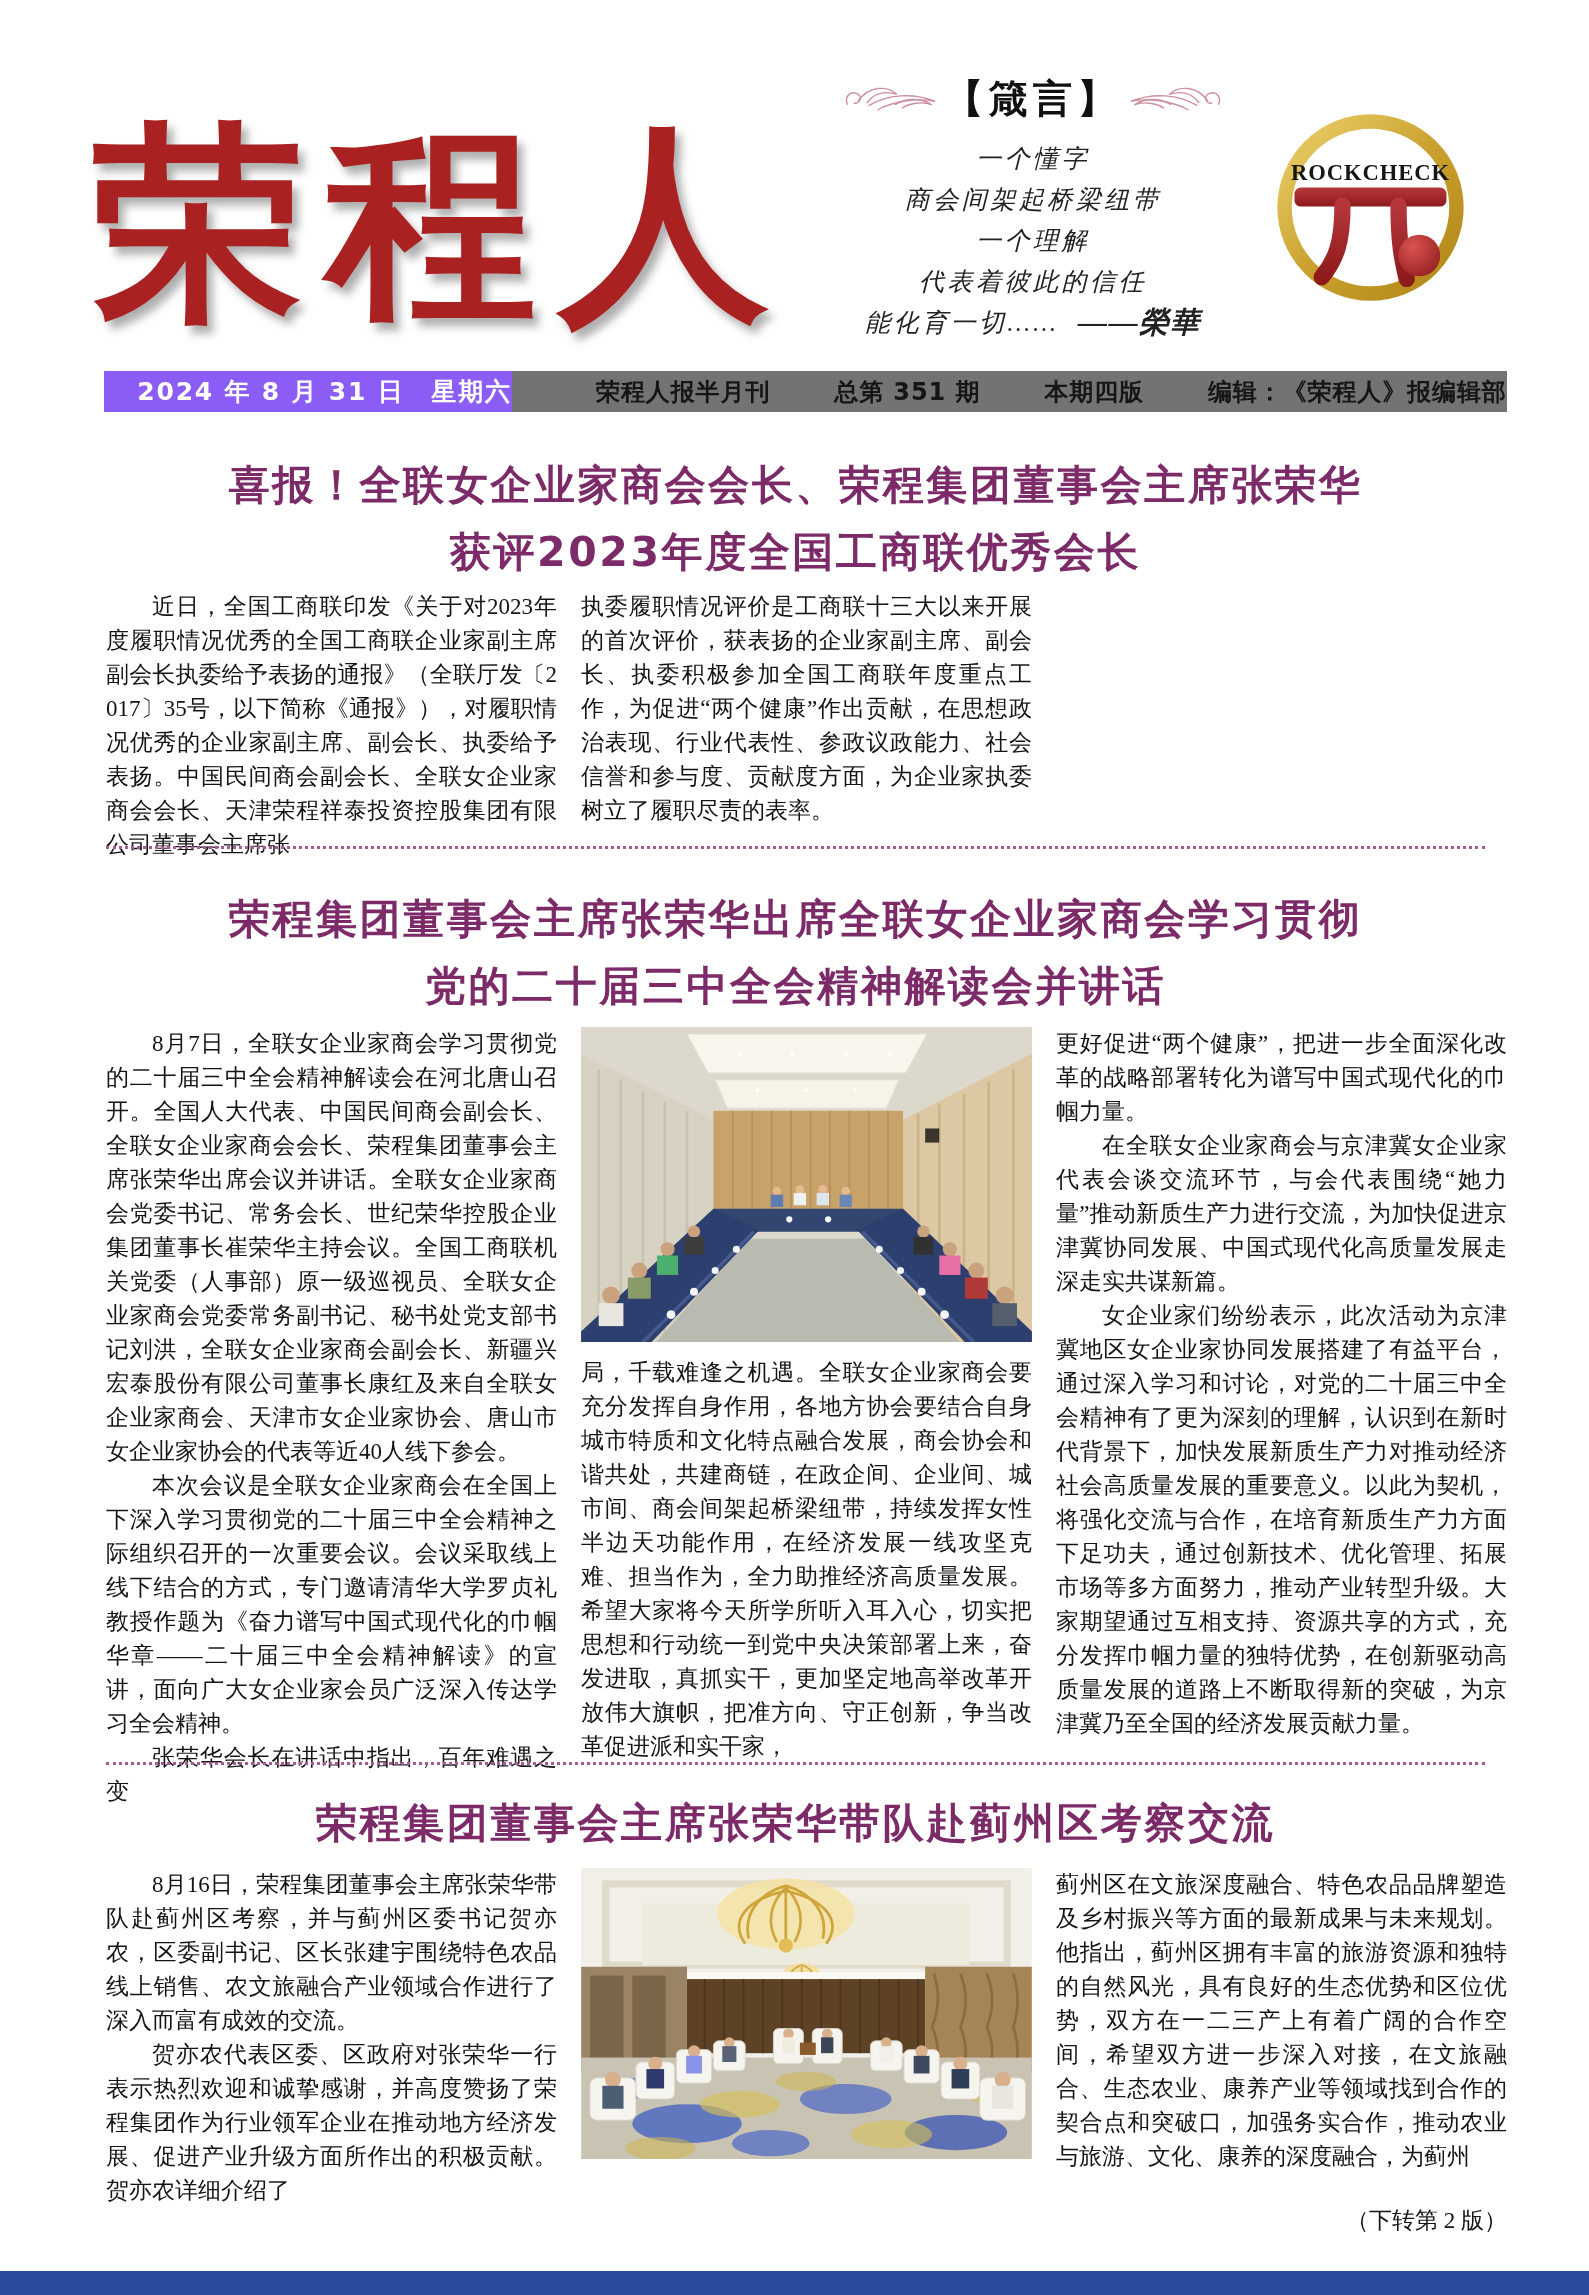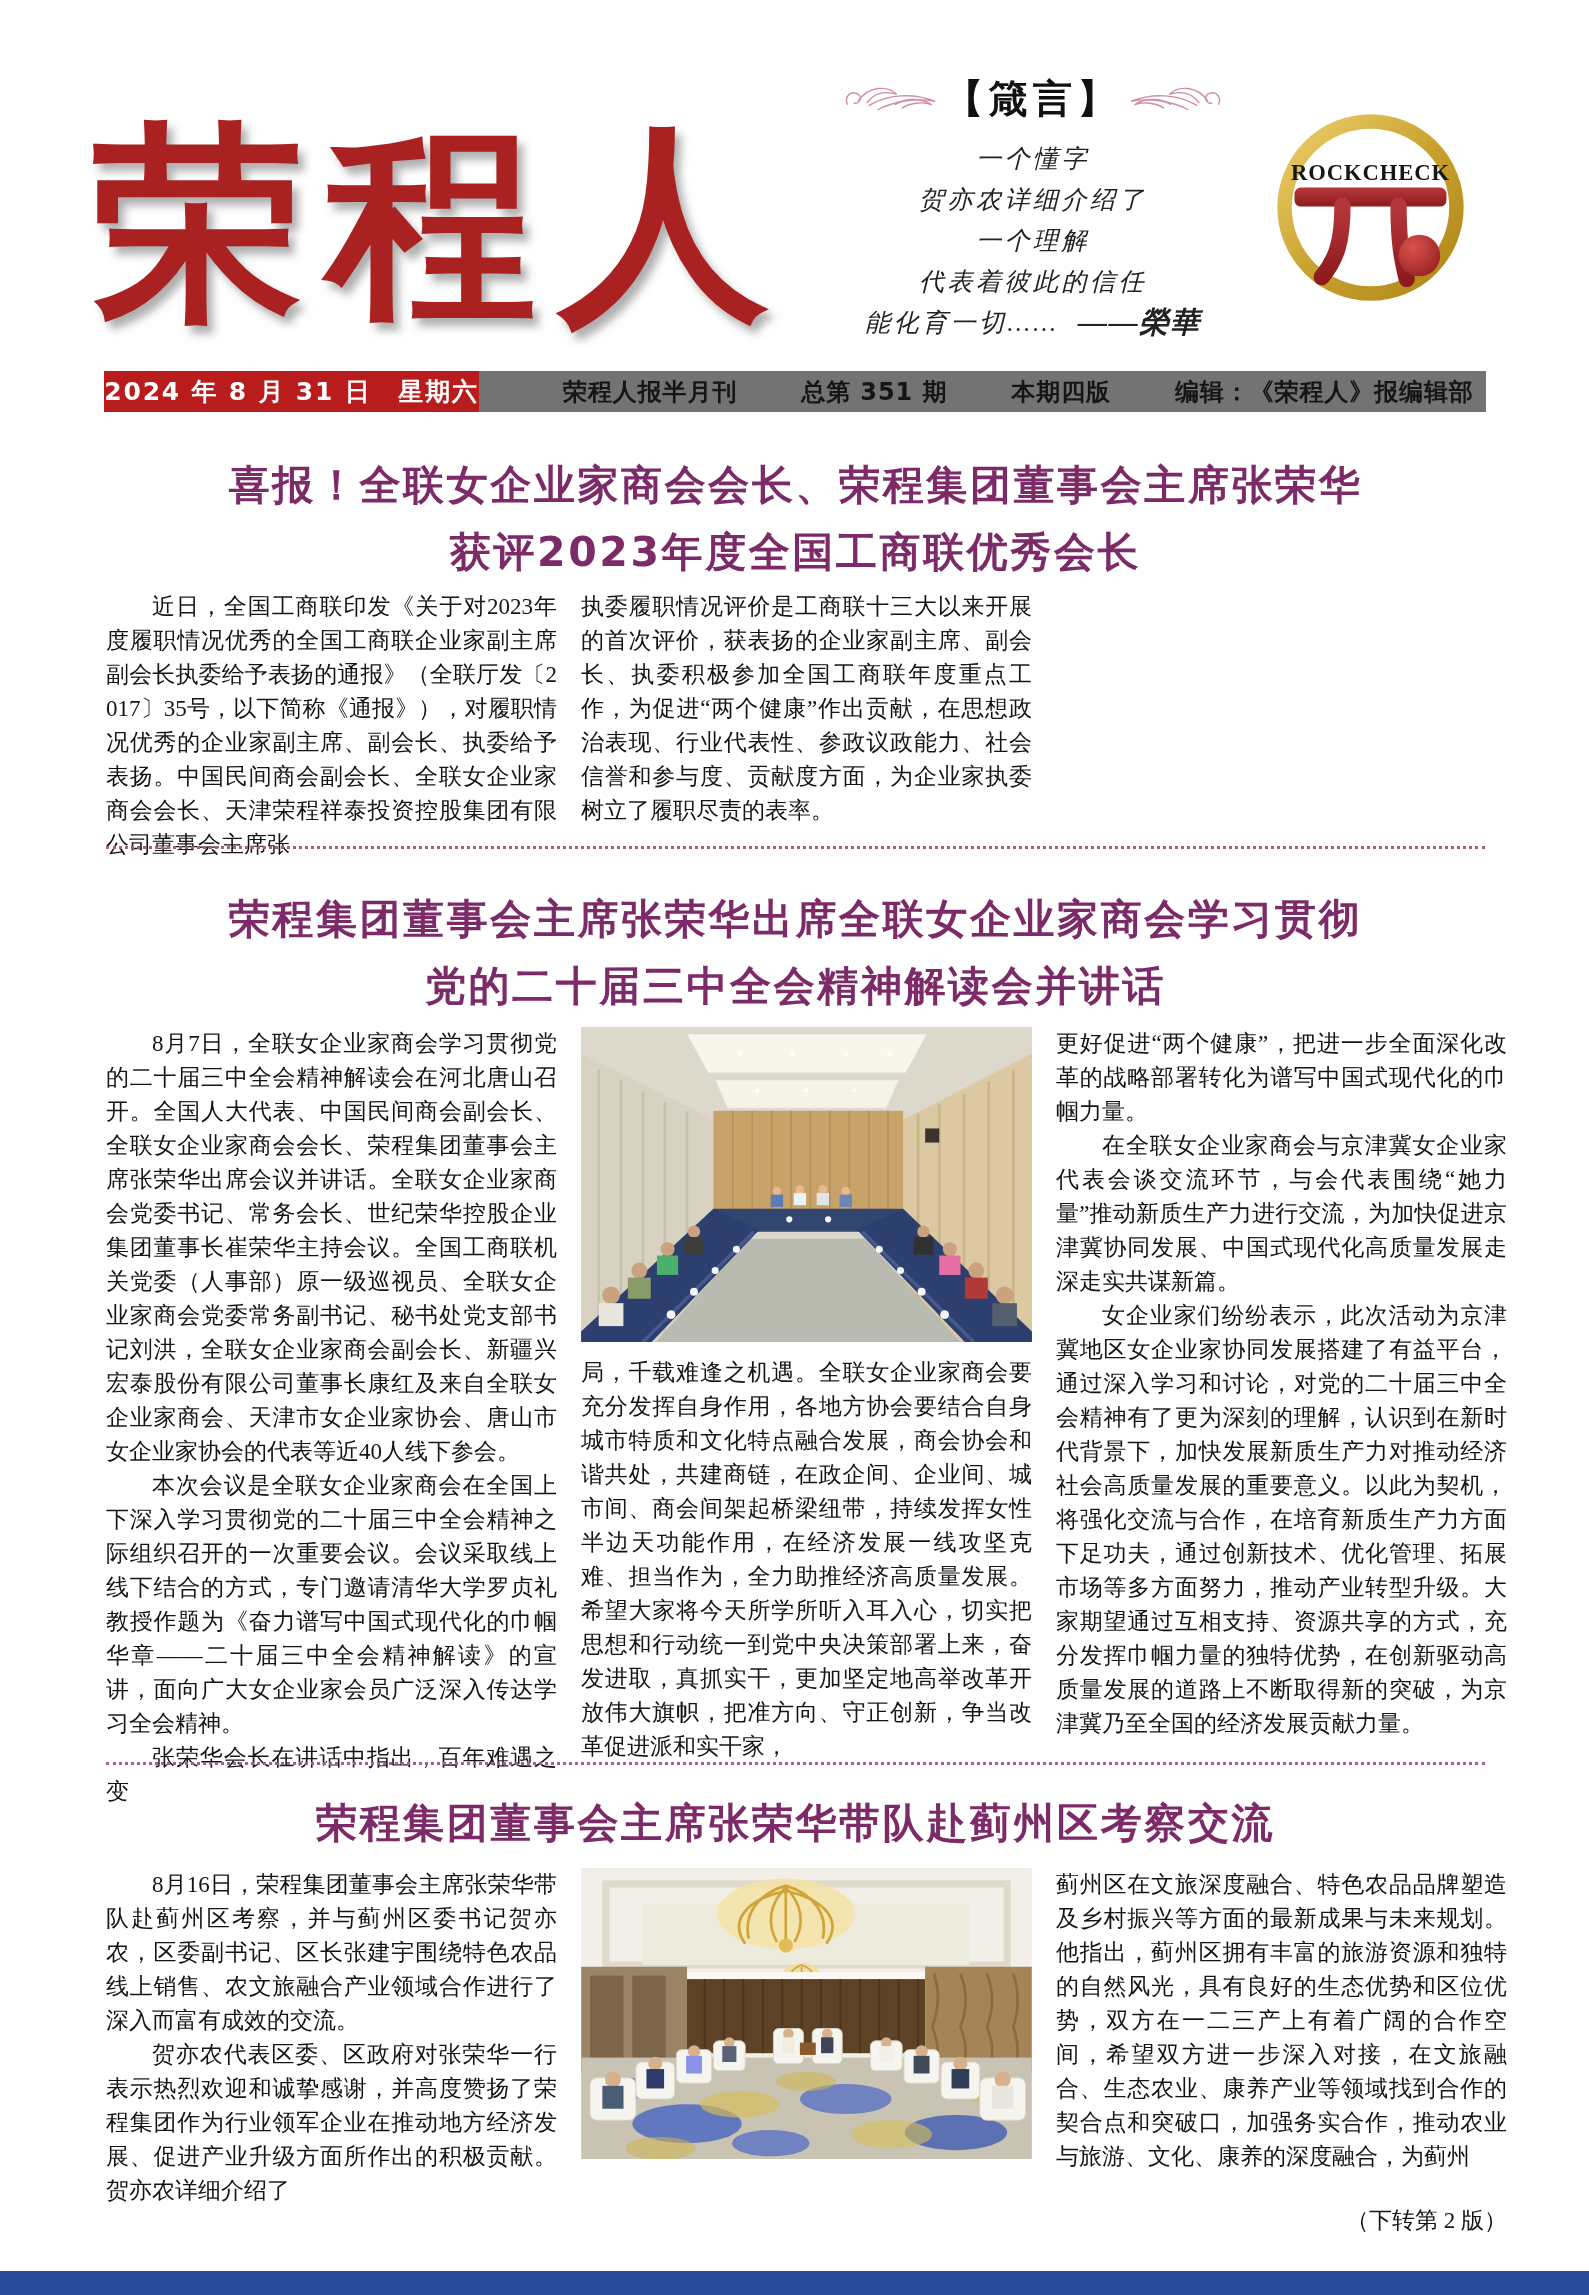--- a/index.html
+++ b/index.html
@@ -22,22 +22,22 @@
     font-style:italic;letter-spacing:3.5px;}
   .motto-last{display:flex;justify-content:center;align-items:flex-start;gap:19px;
     font-style:italic;font-size:25px;letter-spacing:3.5px;line-height:41px;}
   .motto-sig{font-weight:bold;font-size:29px;letter-spacing:1.8px;}
 
   .logo{position:absolute;left:1271px;top:108px;width:199px;height:199px;}
 
   
   .datebar{position:absolute;left:104px;top:371px;width:1382px;height:41px;display:flex;
     font-family:"DejaVu Sans","Liberation Sans",sans-serif;}
-  .datebar-left{flex:0 0 375px;background:#b91c1c;color:#ffffff;display:flex;
-    align-items:center;justify-content:center;font-weight:bold;font-size:25px;letter-spacing:1.8px;}
+  .datebar-left{flex:0 0 375px;background:#8b5cf6;color:#ffffff;display:flex;
+    align-items:center;justify-content:center;font-weight:bold;font-size:25px;letter-spacing:1.8px;padding-left:33px;}
   .datebar-right{flex:1;background:#737373;color:#151515;display:flex;align-items:center;
     font-weight:bold;font-size:24px;letter-spacing:0.9px;}
   .datebar-right .itm{margin-left:64px;white-space:nowrap;}
   .datebar-right .itm:first-child{margin-left:84px;}
 
   
   .headline{position:absolute;left:106px;width:1379px;text-align:center;color:#7c2b68;
     font-family:"DejaVu Sans","Liberation Sans",sans-serif;font-weight:bold;}
   .headline .hl{font-size:41px;line-height:67px;letter-spacing:2.6px;white-space:nowrap;}
 
@@ -77,21 +77,21 @@
         <g fill="none" stroke="#cf8fa0" stroke-width="1.6">
           <path d="M6 26 C2 18 8 10 16 13 C24 16 20 26 13 24"></path>
           <path d="M18 22 C30 4 52 4 62 14 C50 10 36 12 28 24"></path>
           <path d="M30 27 C52 14 80 12 106 22 C84 18 58 22 40 32"></path>
           <path d="M60 26 C72 18 90 18 102 26 C92 22 76 24 68 30"></path>
         </g>
       </svg>
     </div>
     <div class="motto-lines">
       <div>一个懂字</div>
-      <div>贺亦农详细介绍了</div>
+      <div>商会间架起桥梁纽带</div>
       <div>一个理解</div>
       <div>代表着彼此的信任</div>
       <div class="motto-last">
         <span>能化育一切……</span>
         <span class="motto-sig">——榮華</span>
       </div>
     </div>
   </div>
 
   <svg class="logo" viewBox="0 0 220 220">

